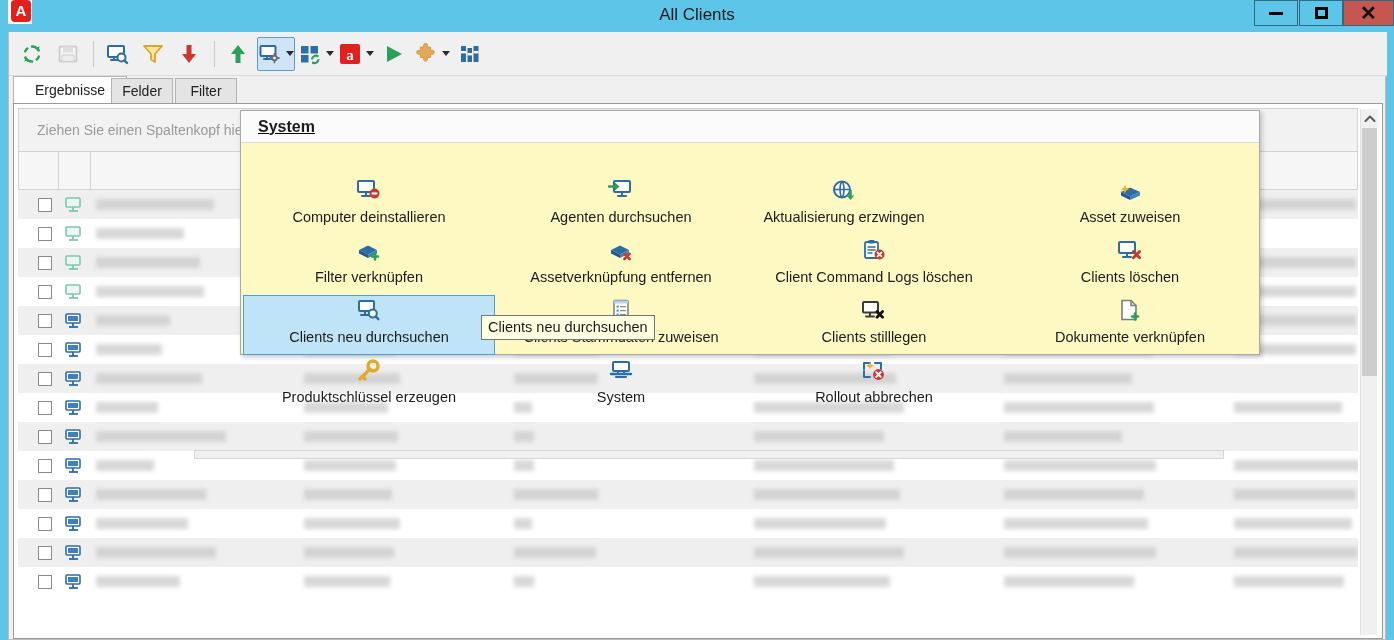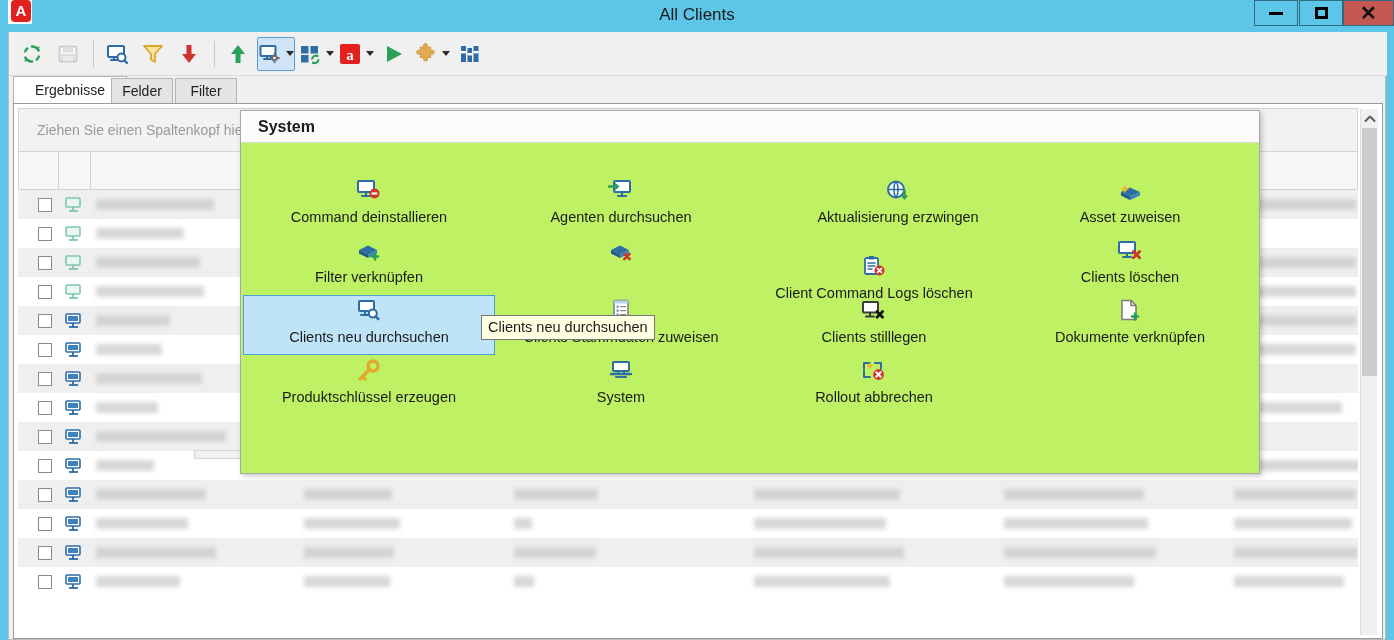--- a/index.html
+++ b/index.html
@@ -151,25 +151,26 @@
     background: #cdcdcd;
   }
   #hscroll {
     position: absolute; left: 180px; top: 346px; width: 1030px; height: 9px;
     background: #f0f0f0; border: 1px solid #d6d6d6;
   }
 
   
   #popup {
     position: absolute; left: 231px; top: 78px;
-    width: 1020px; height: 364px;
-    background: #bef264;
+    width: 1020px; height: 245px;
+    background: #fef9c3;
     border: 1px solid #a8a8a8;
     box-shadow: 2px 2px 5px rgba(0,0,0,0.22);
     z-index: 40;
+    text-decoration: underline;
   }
   #popup-header {
     height: 32px; background: #fbfbfb; border-bottom: 1px solid #d9d9d9;
     display: flex; align-items: center; padding-left: 17px;
     font-size: 16px; font-weight: bold; color: #1b1b1b;
   }
   #popup-grid {
     position: relative;
     padding-top: 8px;
   }
@@ -799,35 +800,35 @@
         <div class="gitem" style="left: 2px; top: 32px; width: 252px;">
           <div class="gicon">
             <svg width="26" height="24" viewBox="0 0 26 24">
               <rect x="2" y="2" width="16" height="11" rx="1" fill="#fff" stroke="#2e6da4" stroke-width="2"></rect>
               <path d="M6 17h8" stroke="#2e6da4" stroke-width="2" stroke-linecap="round"></path>
               <path d="M10 13v4" stroke="#2e6da4" stroke-width="2"></path>
               <circle cx="18.5" cy="14.5" r="5" fill="#d0352b"></circle>
               <rect x="15.6" y="13.4" width="5.8" height="2.2" fill="#fff"></rect>
             </svg>
           </div>
-          <div class="glabel">Command deinstallieren</div>
+          <div class="glabel">Computer deinstallieren</div>
         </div>
         <div class="gitem" style="left: 254px; top: 32px; width: 252px;">
           <div class="gicon">
             <svg width="26" height="24" viewBox="0 0 26 24">
               <rect x="6" y="2" width="16" height="11" rx="1" fill="#fff" stroke="#2e6da4" stroke-width="2"></rect>
               <path d="M10 17h8" stroke="#2e6da4" stroke-width="2" stroke-linecap="round"></path>
               <path d="M14 13v4" stroke="#2e6da4" stroke-width="2"></path>
               <path d="M1 7.5h8" stroke="#2aa05a" stroke-width="2.6" stroke-linecap="round"></path>
               <path d="M7 3.5 L11.5 7.5 L7 11.5 Z" fill="#2aa05a"></path>
             </svg>
           </div>
           <div class="glabel">Agenten durchsuchen</div>
         </div>
-        <div class="gitem" style="left: 530px; top: 32px; width: 254px;">
+        <div class="gitem" style="left: 476px; top: 32px; width: 254px;">
           <div class="gicon">
             <svg width="26" height="24" viewBox="0 0 26 24">
               <circle cx="11" cy="10.5" r="8" fill="#fff" stroke="#2e6da4" stroke-width="2"></circle>
               <path d="M3 10.5h16M11 2.6c2.6 2.4 2.6 13.4 0 15.8M11 2.6c-2.6 2.4-2.6 13.4 0 15.8" stroke="#2e6da4" stroke-width="1.6" fill="none"></path>
               <path d="M19.5 12v6" stroke="#2aa05a" stroke-width="2.6" stroke-linecap="round"></path>
               <path d="M15.8 16.5 L19.5 21 L23.2 16.5 Z" fill="#2aa05a"></path>
             </svg>
           </div>
           <div class="glabel">Aktualisierung erzwingen</div>
         </div>
@@ -855,22 +856,23 @@
         </div>
         <div class="gitem" style="left: 254px; top: 92px; width: 252px;">
           <div class="gicon">
             <svg width="26" height="24" viewBox="0 0 26 24">
               <path d="M3 11 L12 6.5 L21 11 L12 15.5 Z" fill="#2e6da4"></path>
               <path d="M3 11 L12 15.5 L12 19 L3 14.5 Z" fill="#1e5a8e"></path>
               <path d="M21 11 L12 15.5 L12 19 L21 14.5 Z" fill="#3e82bb"></path>
               <path d="M16.4 14.8 L21.6 20M21.6 14.8 L16.4 20" stroke="#d0352b" stroke-width="2.6" stroke-linecap="round"></path>
             </svg>
           </div>
-        </div>
-        <div class="gitem" style="left: 506px; top: 108px; width: 254px;">
+          <div class="glabel">Assetverknüpfung entfernen</div>
+        </div>
+        <div class="gitem" style="left: 506px; top: 92px; width: 254px;">
           <div class="gicon">
             <svg width="26" height="24" viewBox="0 0 26 24">
               <rect x="4" y="3" width="13" height="16" rx="1.5" fill="#fff" stroke="#2e6da4" stroke-width="1.8"></rect>
               <rect x="7.5" y="1" width="6" height="3.4" rx="1" fill="#2e6da4"></rect>
               <path d="M7 8h7M7 11h7M7 14h4" stroke="#2e6da4" stroke-width="1.5" stroke-linecap="round"></path>
               <circle cx="18.5" cy="15.5" r="5" fill="#d0352b"></circle>
               <path d="M16.6 13.6 L20.4 17.4M20.4 13.6 L16.6 17.4" stroke="#fff" stroke-width="1.9" stroke-linecap="round"></path>
             </svg>
           </div>
           <div class="glabel">Client Command Logs löschen</div>

